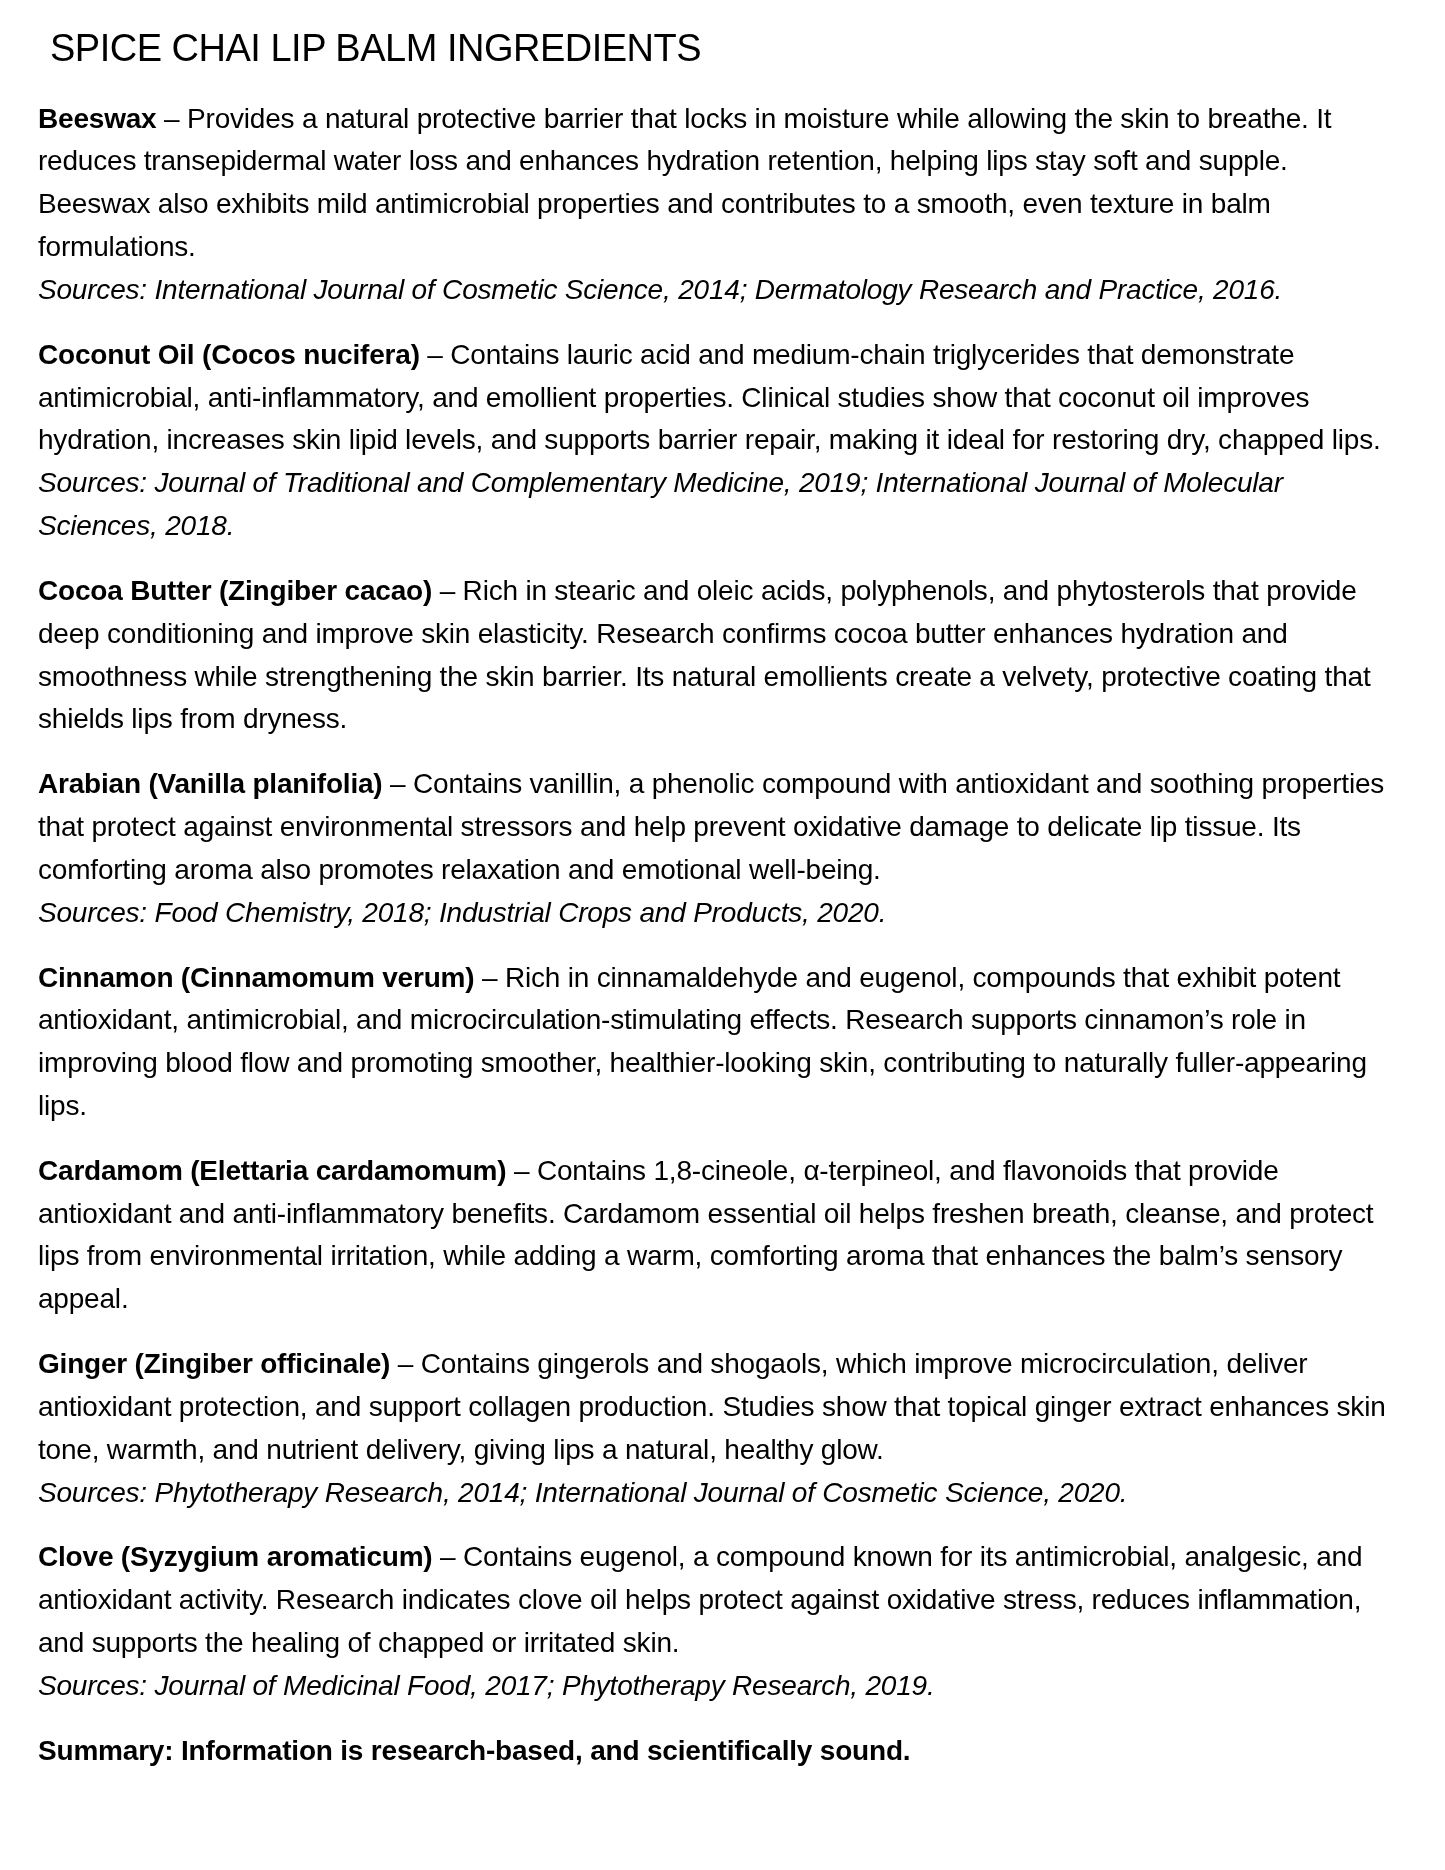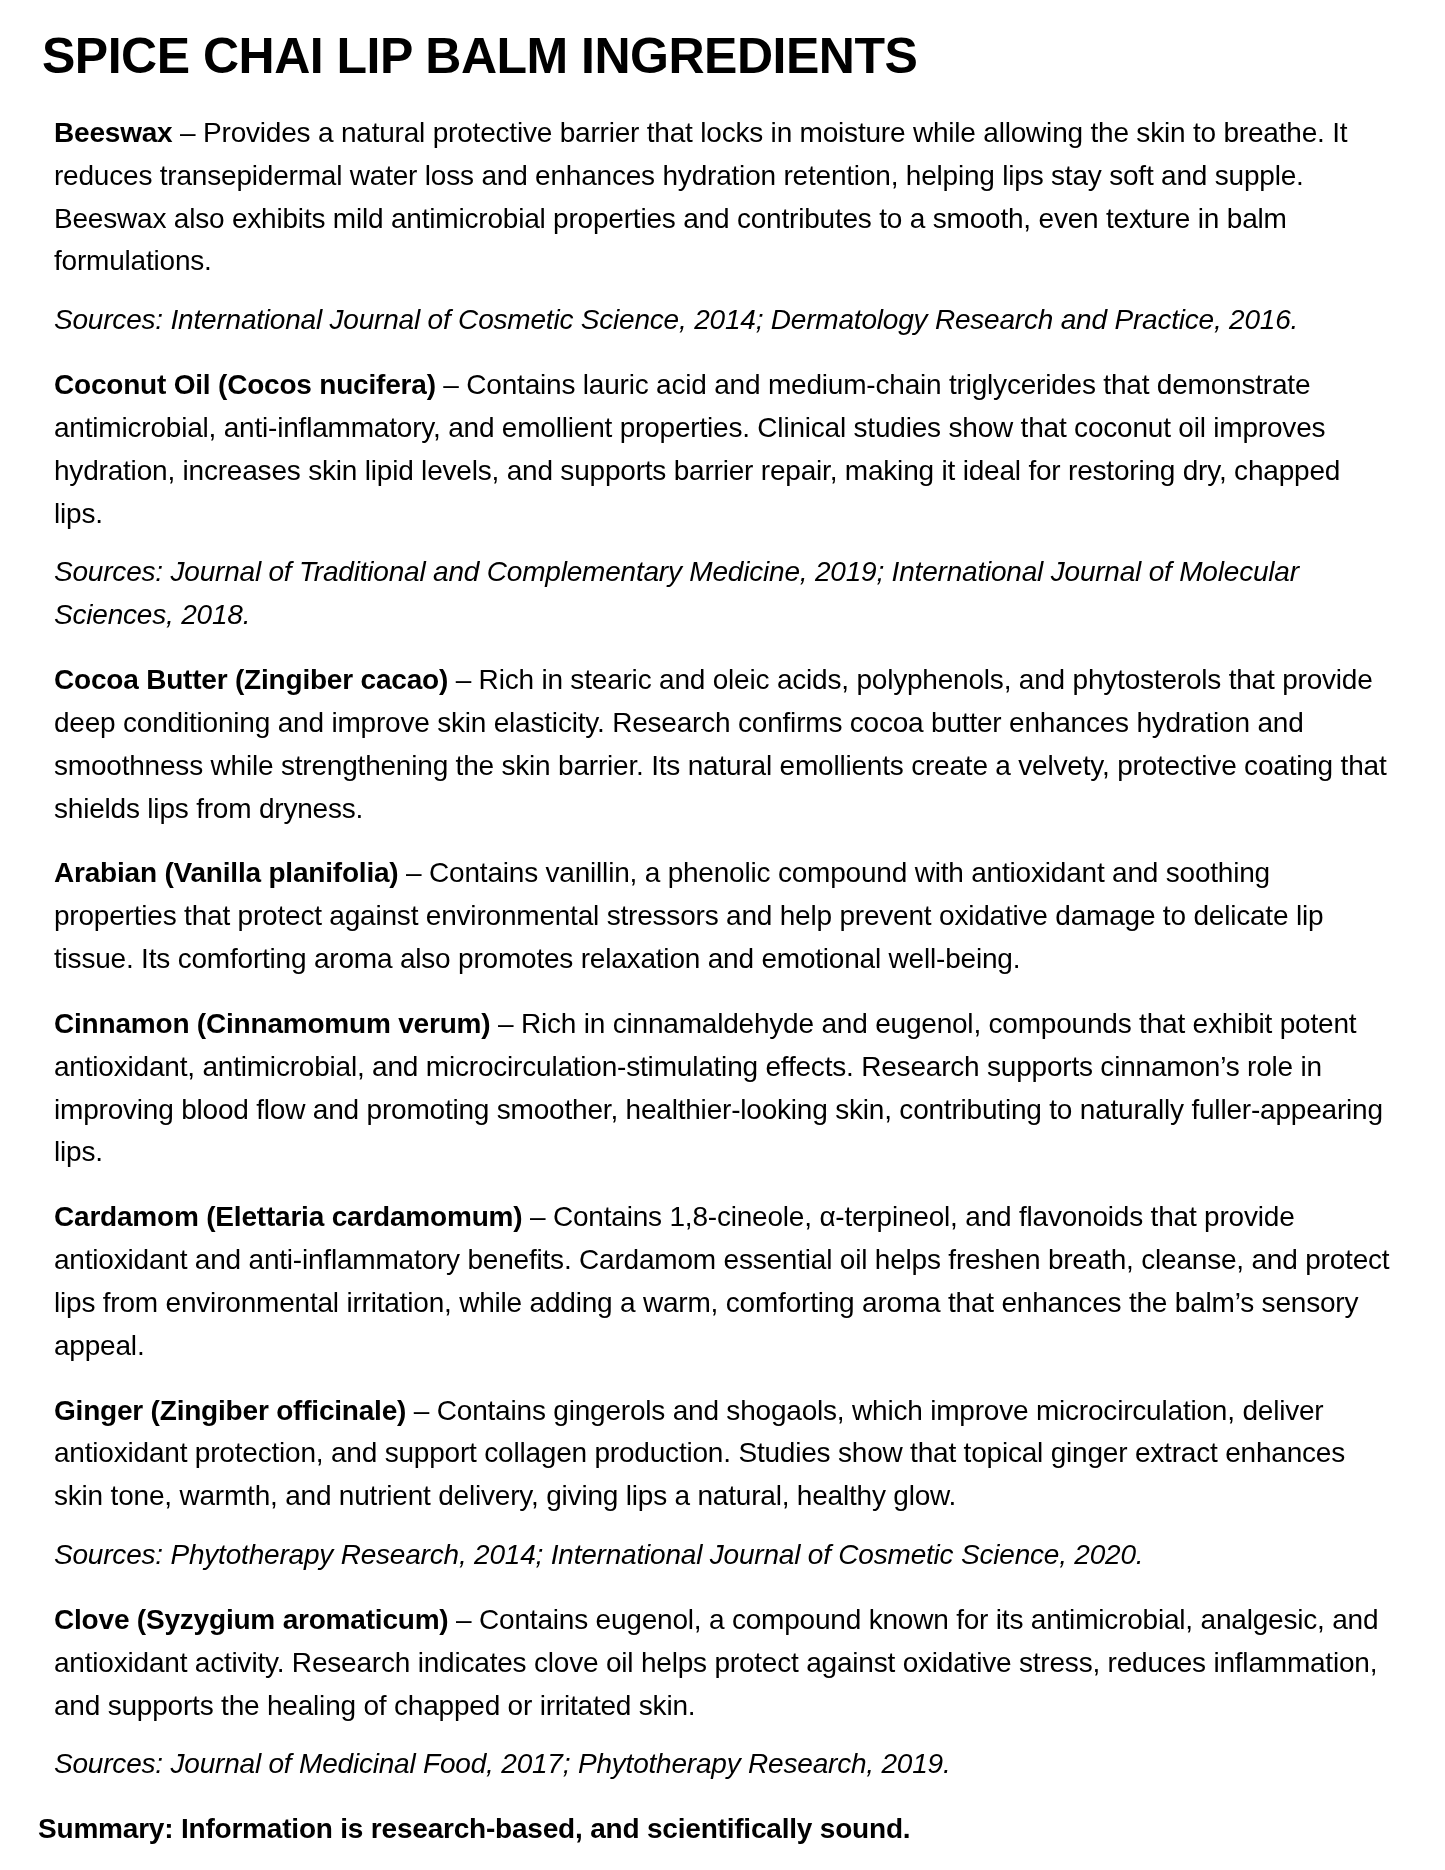--- a/index.html
+++ b/index.html
@@ -10,31 +10,31 @@
   }
   body {
     width: 1445px;
     min-height: 1870px;
     padding: 26px 38px 40px 38px;
     font-family: "Liberation Sans", sans-serif;
     color: #000000;
     letter-spacing: -0.2px;
   }
   .page-title {
-    font-size: 50px;
-    font-weight: 700;
+    font-size: 38px;
+    font-weight: 400;
     line-height: 1.2;
-    margin: 0 0 26px 4px;
+    margin: 0 0 26px 12px;
     letter-spacing: -0.5px;
   }
   .ingredient {
     margin: 0 0 22px 0;
   }
   .ingredient p {
-    margin: 16px;
+    margin: 0;
     font-size: 28px;
     line-height: 1.53;
   }
   .ing-name {
     font-weight: 700;
   }
   .sources {
     font-style: italic;
   }
   .summary-line {
@@ -74,20 +74,21 @@
     <span>Rich in stearic and oleic acids, polyphenols, and phytosterols that provide deep conditioning and improve skin elasticity. Research confirms cocoa butter enhances hydration and smoothness while strengthening the skin barrier. Its natural emollients create a velvety, protective coating that shields lips from dryness.</span>
   </p>
 </section>
 
 <section class="ingredient">
   <p>
     <strong class="ing-name">Arabian (Vanilla planifolia)</strong>
     <span class="sep">–</span>
     <span>Contains vanillin, a phenolic compound with antioxidant and soothing properties that protect against environmental stressors and help prevent oxidative damage to delicate lip tissue. Its comforting aroma also promotes relaxation and emotional well-being.</span>
   </p>
+  <p class="sources">Sources: Food Chemistry, 2018; Industrial Crops and Products, 2020.</p>
 </section>
 
 <section class="ingredient">
   <p>
     <strong class="ing-name">Cinnamon (Cinnamomum verum)</strong>
     <span class="sep">–</span>
     <span>Rich in cinnamaldehyde and eugenol, compounds that exhibit potent antioxidant, antimicrobial, and microcirculation-stimulating effects. Research supports cinnamon’s role in improving blood flow and promoting smoother, healthier-looking skin, contributing to naturally fuller-appearing lips.</span>
   </p>
 </section>
 

